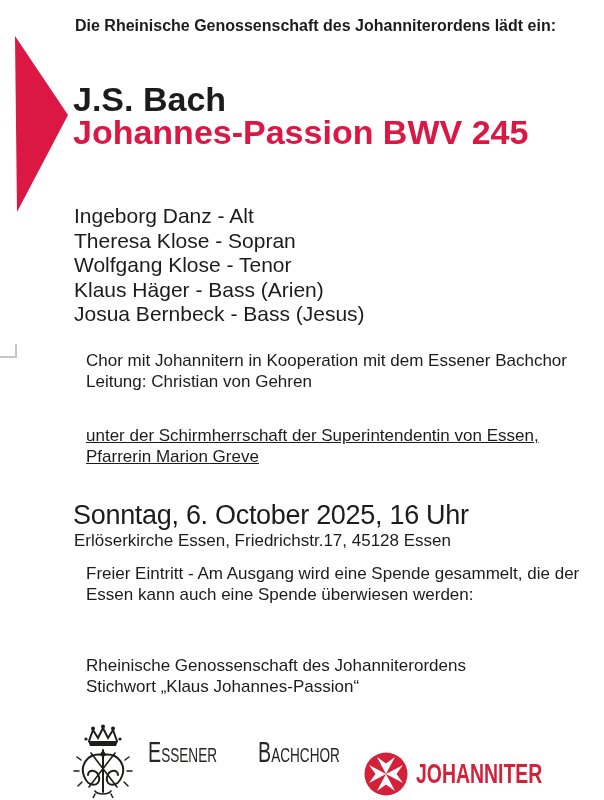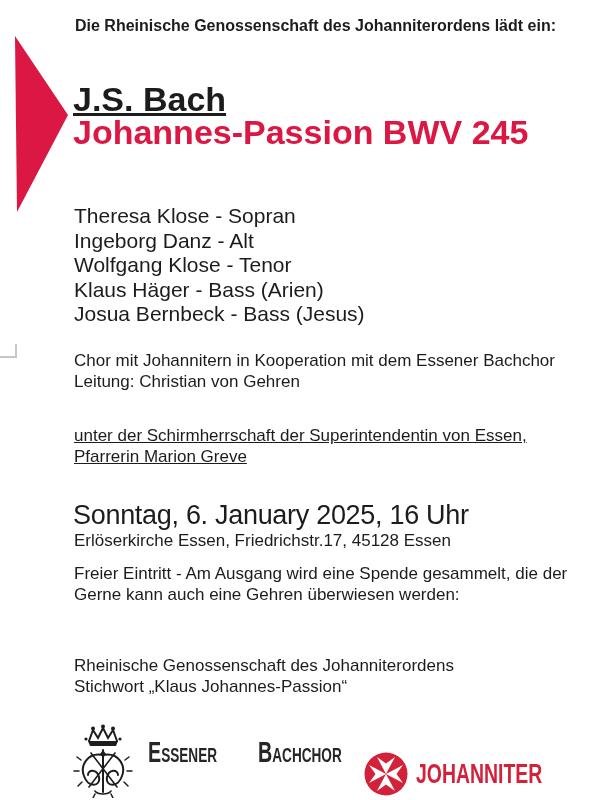--- a/index.html
+++ b/index.html
@@ -11,55 +11,55 @@
   .page{position:relative;width:604px;height:800px;background:#fff;}
 
   .invite-line{
     position:absolute;left:75px;top:16px;
     font-size:16px;font-weight:bold;line-height:20px;white-space:nowrap;
   }
   .red-arrow{position:absolute;left:12px;top:33px;}
 
   .composer{
     position:absolute;left:73px;top:82px;
-    font-size:34px;font-weight:bold;line-height:1;white-space:nowrap;text-decoration:underline;
+    font-size:34px;font-weight:bold;line-height:1;white-space:nowrap;
   }
   .work-title{
     position:absolute;left:73px;top:115px;
     font-size:34px;font-weight:bold;line-height:1;white-space:nowrap;
     color:var(--accent,#db1743);
   }
 
   .performers{
     position:absolute;left:74px;top:204px;
     font-size:21px;line-height:24.5px;white-space:nowrap;
   }
 
   .scan-artifact-h{position:absolute;left:0;top:356px;width:16px;height:2px;background:var(--artifact,#c6c6c6);}
   .scan-artifact-v{position:absolute;left:15px;top:344px;width:2px;height:14px;background:var(--artifact,#c6c6c6);}
 
-  .bodyblock{font-size:17px;line-height:21px;white-space:nowrap;position:absolute;left:74px;}
+  .bodyblock{font-size:17px;line-height:21px;white-space:nowrap;position:absolute;left:86px;}
   .ensemble{top:350px;}
   .patronage{top:425px;text-decoration:underline;}
   .donation{top:563px;}
   .bank{top:655px;}
 
   .date-line{
     position:absolute;left:73px;top:502px;
     font-size:27px;line-height:1;letter-spacing:-0.3px;white-space:nowrap;
   }
   .venue-line{
     position:absolute;left:74px;top:530px;
     font-size:17px;line-height:21px;white-space:nowrap;
   }
 
   .bachchor-emblem{position:absolute;left:72px;top:724px;}
   .bachchor-text{
     position:absolute;left:148px;top:740px;
-    font-weight:bold;color:#262624;font-size:29px;line-height:25px;
+    font-weight:normal;color:#262624;font-size:29px;line-height:25px;
     font-variant:small-caps;
   }
   .bachchor-text .squeeze{display:inline-block;transform:scaleX(0.68);transform-origin:0 0;white-space:nowrap;}
 
   .johanniter-emblem{position:absolute;left:364px;top:752px;}
   .johanniter-text{
     position:absolute;left:416px;top:761px;
     font-weight:bold;font-size:27px;line-height:1;color:var(--jored,#d3213a);
   }
   .johanniter-text .squeeze{display:inline-block;transform:scaleX(0.72);transform-origin:0 0;white-space:nowrap;}
@@ -72,46 +72,46 @@
   <div class="invite-line">Die Rheinische Genossenschaft des Johanniterordens lädt ein:</div>
 
   <svg class="red-arrow" width="58" height="182" viewBox="0 0 58 182">
     <polygon points="3,3 56,82 5,179" fill="#db1743"></polygon>
   </svg>
 
   <div class="composer">J.S. Bach</div>
   <div class="work-title">Johannes-Passion BWV 245</div>
 
   <div class="performers">
+      <div>Ingeborg Danz - Alt</div>
       <div>Theresa Klose - Sopran</div>
-      <div>Ingeborg Danz - Alt</div>
       <div>Wolfgang Klose - Tenor</div>
       <div>Klaus Häger - Bass (Arien)</div>
       <div>Josua Bernbeck - Bass (Jesus)</div>
     </div>
 
   <div class="scan-artifact-h"></div>
   <div class="scan-artifact-v"></div>
 
   <div class="bodyblock ensemble">
       <div>Chor mit Johannitern in Kooperation mit dem Essener Bachchor</div>
       <div>Leitung: Christian von Gehren</div>
     </div>
 
   <div class="bodyblock patronage">
       <div>unter der Schirmherrschaft der Superintendentin von Essen,</div>
       <div>Pfarrerin Marion Greve</div>
     </div>
 
-  <div class="date-line">Sonntag, 6. January 2025, 16 Uhr</div>
+  <div class="date-line">Sonntag, 6. October 2025, 16 Uhr</div>
   <div class="venue-line">Erlöserkirche Essen, Friedrichstr.17, 45128 Essen</div>
 
   <div class="bodyblock donation">
       <div>Freier Eintritt - Am Ausgang wird eine Spende gesammelt, die der</div>
-      <div>Gerne kann auch eine Gehren überwiesen werden:</div>
+      <div>Essen kann auch eine Spende überwiesen werden:</div>
     </div>
 
   <div class="bodyblock bank">
       <div>Rheinische Genossenschaft des Johanniterordens</div>
       <div>Stichwort „Klaus Johannes-Passion“</div>
     </div>
 
   <svg class="bachchor-emblem" width="64" height="74" viewBox="0 0 64 74">
     <g stroke="#1d1d1b" fill="none" stroke-width="2" stroke-linecap="round">
 

